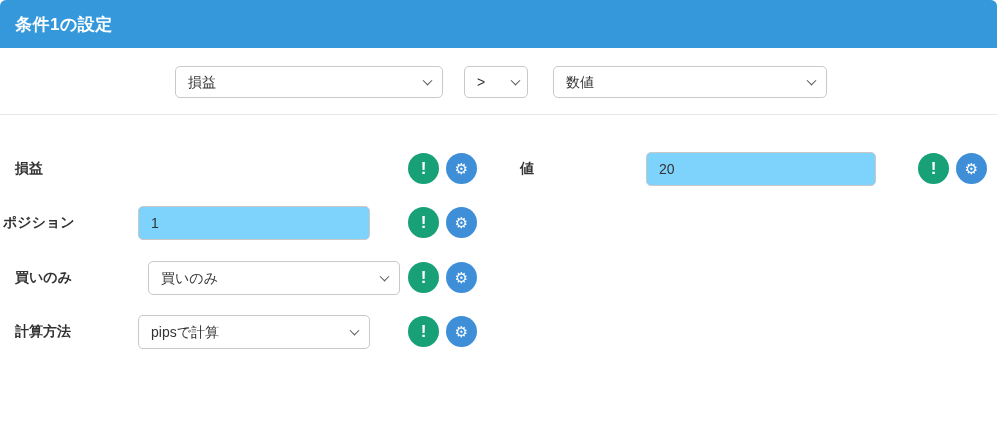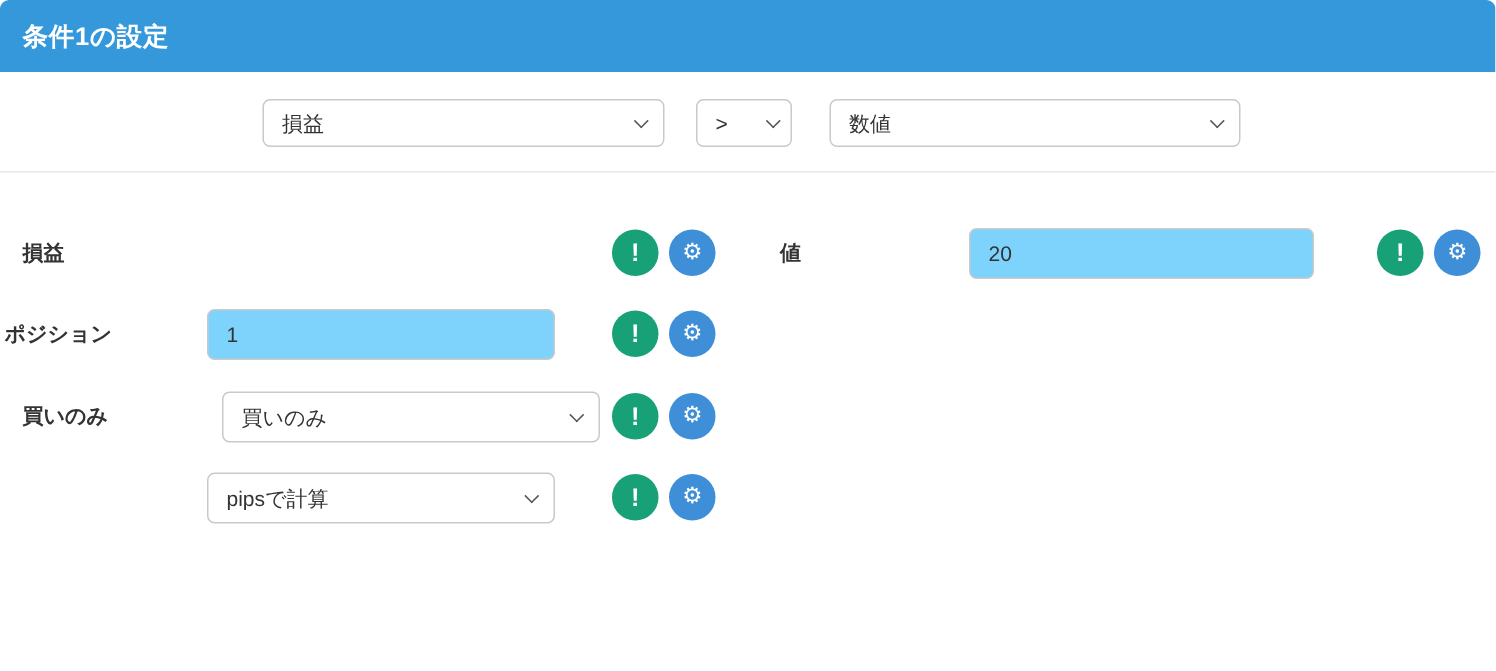--- a/index.html
+++ b/index.html
@@ -130,20 +130,21 @@
     </select>
     <span class="chevron"></span>
   </div>
   <button class="circle-btn btn-info" style="left:408px; top:262px;">
       <span>!</span>
     </button>
   <button class="circle-btn btn-gear" style="left:446px; top:262px;">
       <span class="gear-glyph">⚙</span>
     </button>
 
+  <div class="field-label" style="left:15px; top:315px;">計算方法</div>
   <div class="select-wrap" style="left:138px; top:315px; width:232px; height:34px;">
     <select class="ctl">
       <option>pipsで計算</option>
     </select>
     <span class="chevron"></span>
   </div>
   <button class="circle-btn btn-info" style="left:408px; top:316px;">
       <span>!</span>
     </button>
   <button class="circle-btn btn-gear" style="left:446px; top:316px;">

